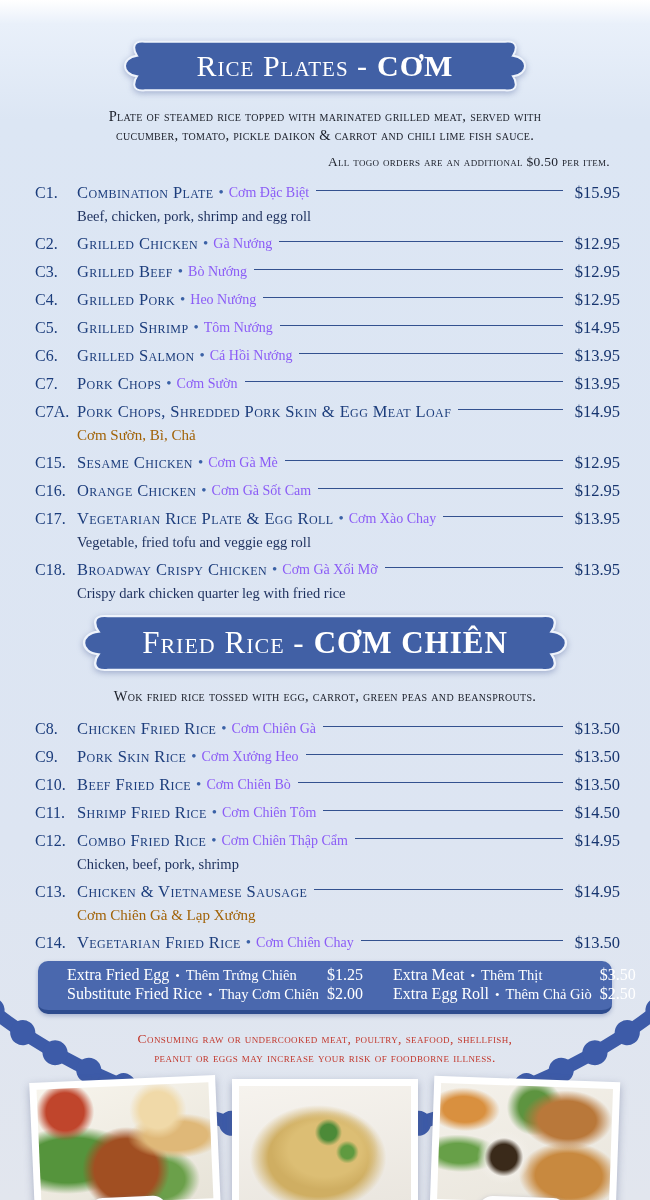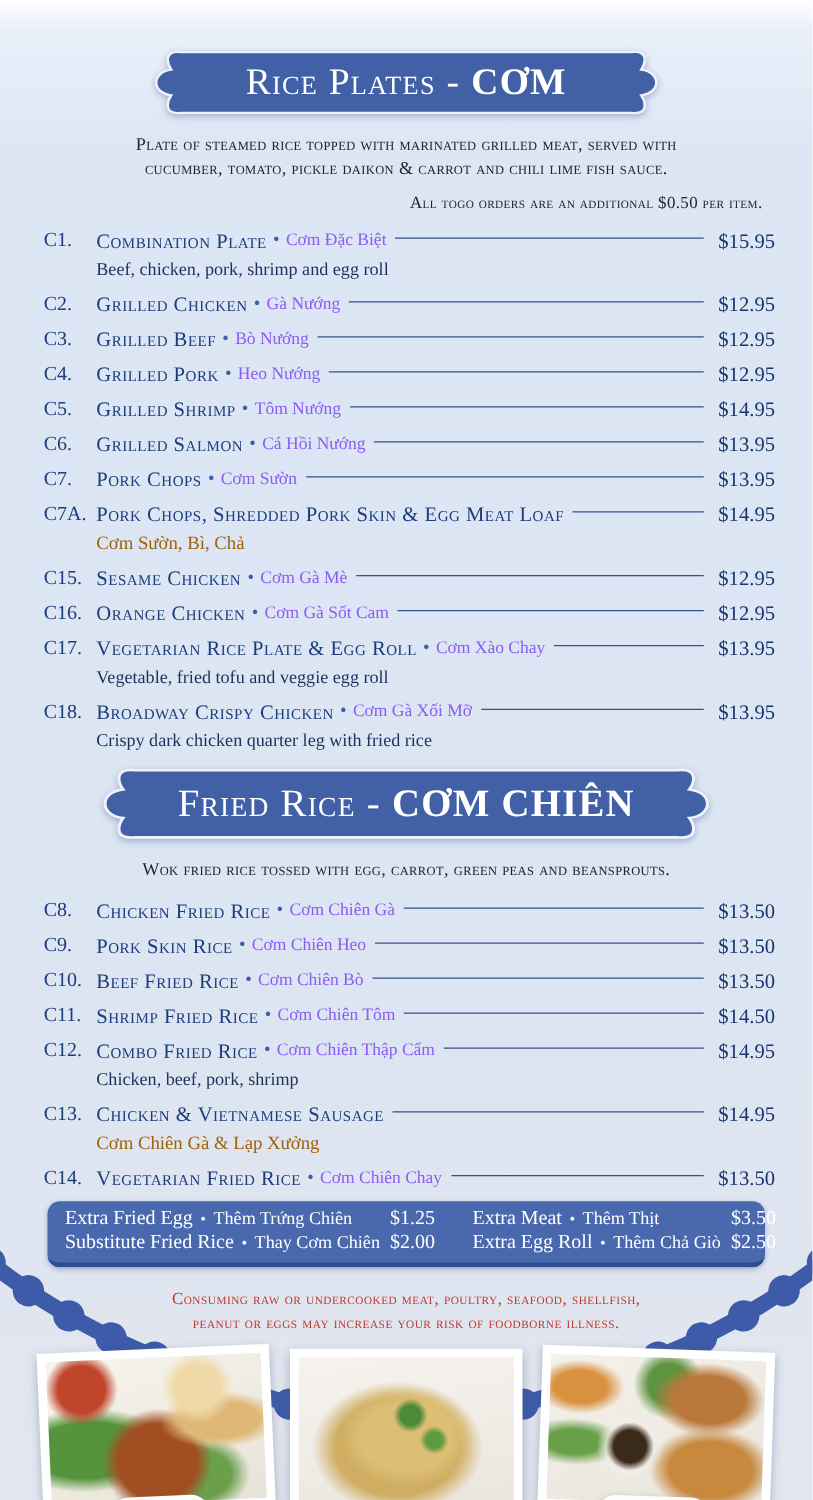--- a/index.html
+++ b/index.html
@@ -24,21 +24,21 @@
   .item{display:flex;align-items:center;margin-bottom:9px;white-space:nowrap;height:19px;}
   .code{flex:0 0 42px;font-size:16px;color:#1c3d7c;}
   .en{font-variant:small-caps;font-size:16.5px;color:#1c3d7c;letter-spacing:.4px;}
   .b{color:#3a61a6;font-size:15px;padding:0 5px;}
   .vi{color:#8b5cf6;font-size:14px;}
   .leader{flex:1;min-width:10px;border-bottom:1.4px solid #33518f;margin:0 7px 4px 7px;}
   .price{flex:0 0 auto;min-width:50px;text-align:right;font-size:16.5px;color:#17356f;}
   .desc{margin:-4px 0 9px 42px;font-size:14.5px;line-height:18px;color:#1c2f5d;}
   .desc.vi-desc{color:#a16207;font-size:15px;}
   .extras{margin:8px 38px 0;background:#4a68ae;border-radius:10px;border-bottom:4px solid #2e4c8e;
-    padding:5px 14px 7px;display:grid;grid-template-columns:1fr 1fr;column-gap:30px;row-gap:1px;
+    padding:5px 29px 7px;display:grid;grid-template-columns:1fr 1fr;column-gap:30px;row-gap:1px;
     box-shadow:0 2px 4px rgba(70,90,150,.35);}
   .ex-cell{display:flex;align-items:baseline;color:#fff;white-space:nowrap;}
   .ex-en{font-size:16px;}
   .ex-b{font-size:13px;padding:0 6px;}
   .ex-vi{font-size:14.5px;}
   .ex-price{margin-left:auto;font-size:16px;padding-left:8px;}
   .disclaimer{margin:15px 30px 0;text-align:center;font-variant:small-caps;
     font-size:13.5px;line-height:19px;color:#c2382d;letter-spacing:.4px;}
   .arc{position:absolute;top:1000px;width:345px;height:205px;z-index:1;}
   .arc.left{left:0;}
@@ -231,21 +231,21 @@
     <span class="b">•</span>
     <span class="vi">Cơm Chiên Gà</span>
     <span class="leader"></span>
     <span class="price">$13.50</span>
   </div>
 
   <div class="item">
     <span class="code">C9.</span>
     <span class="en">Pork Skin Rice</span>
     <span class="b">•</span>
-    <span class="vi">Cơm Chiên Heo</span>
+    <span class="vi">Cơm Xưởng Heo</span>
     <span class="leader"></span>
     <span class="price">$13.50</span>
   </div>
 
   <div class="item">
     <span class="code">C10.</span>
     <span class="en">Beef Fried Rice</span>
     <span class="b">•</span>
     <span class="vi">Cơm Chiên Bò</span>
     <span class="leader"></span>

